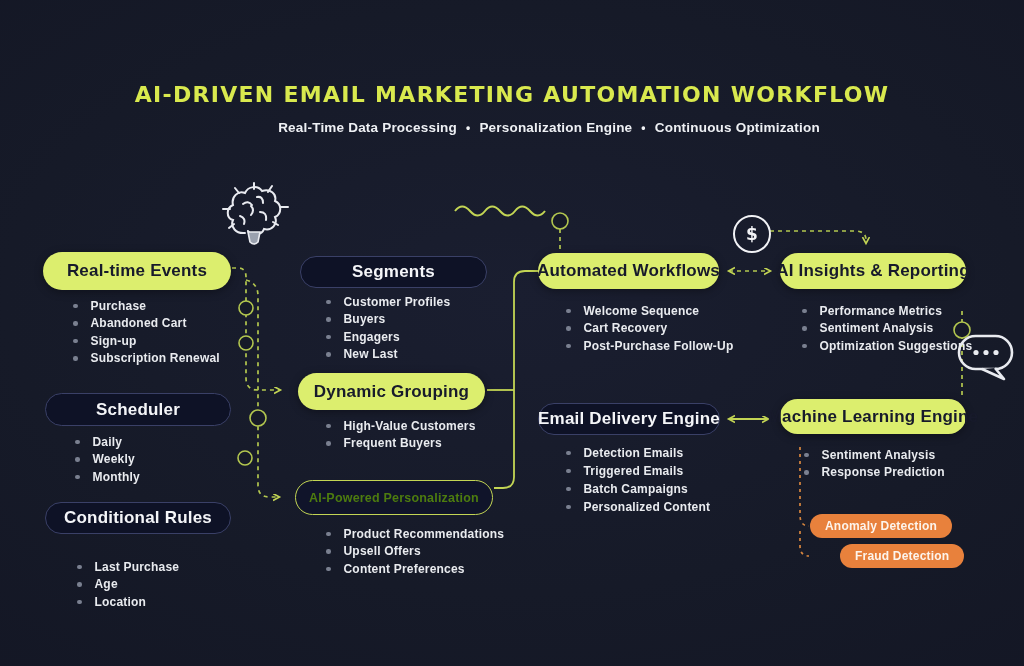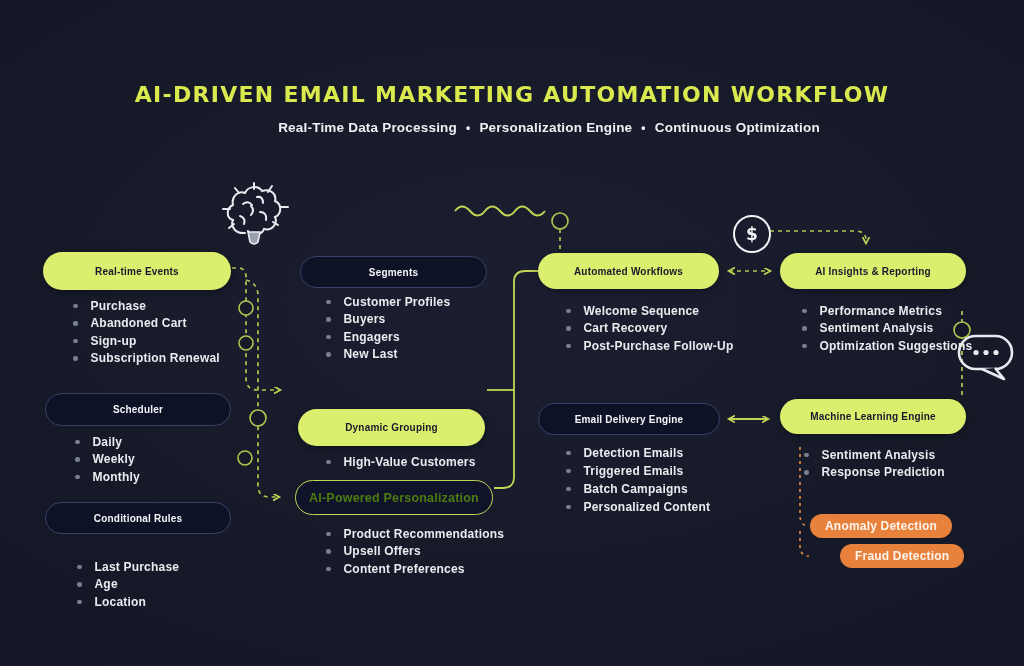--- a/index.html
+++ b/index.html
@@ -14,21 +14,21 @@
     font-weight:800;font-size:22px;letter-spacing:1.3px;
   }
   .subtitle{
     position:absolute;left:0;top:120px;width:1024px;text-align:center;
     color:#eef0f4;font-weight:700;font-size:13.5px;letter-spacing:.2px;padding-left:37px;
   }
   .subtitle .sep{color:#f2f3f6;margin:0 9px;font-size:12px;}
   .group{position:absolute;}
   .pill{
     box-sizing:border-box;display:flex;align-items:center;justify-content:center;
-    border-radius:22px;font-weight:700;font-size:10px;letter-spacing:.2px;white-space:nowrap;
+    border-radius:22px;font-weight:700;font-size:17px;letter-spacing:.2px;white-space:nowrap;
   }
   .pill.yellow{background:#dcee6e;color:#171a2b;box-shadow:0 2px 8px rgba(0,0,0,.35);}
   .pill.dark{background:#0e1226;color:#f4f5f8;border:1px solid #3a4067;}
   .pill.outline{background:#10142a;color:#4d7c0f;border:1.5px solid #c3d554;}
   ul.items{list-style:none;margin:0;padding:0;}
   ul.items li{display:flex;align-items:center;height:17.5px;}
   ul.items .dot{width:4.5px;height:4.5px;border-radius:50%;background:#7a8090;margin-right:13px;flex:0 0 auto;}
   ul.items .txt{color:#e9ebef;font-weight:700;font-size:12px;letter-spacing:.2px;white-space:nowrap;}
   .badge{
     position:absolute;display:flex;align-items:center;justify-content:center;
@@ -196,27 +196,31 @@
           <span class="txt">Engagers</span>
         </li>
       <li>
           <span class="dot"></span>
           <span class="txt">New Last</span>
         </li>
     </ul>
   </div>
 
   <div class="group" style="left:298px;top:373px;width:187px;">
-    <div class="pill yellow" style="height:37px;margin-top:36px;">
+    <div class="pill yellow" style="height:37px;">
         <span>Dynamic Grouping</span>
       </div>
     <ul class="items" style="margin:7px 0 0 28px;">
       <li>
           <span class="dot"></span>
           <span class="txt">High-Value Customers</span>
+        </li>
+      <li>
+          <span class="dot"></span>
+          <span class="txt">Frequent Buyers</span>
         </li>
     </ul>
   </div>
 
   <div class="group" style="left:295px;top:480px;width:198px;">
     <div class="pill outline" style="height:35px;font-size:12.5px;">
         <span>AI-Powered Personalization</span>
       </div>
     <ul class="items" style="margin:10px 0 0 31px;">
       <li>

